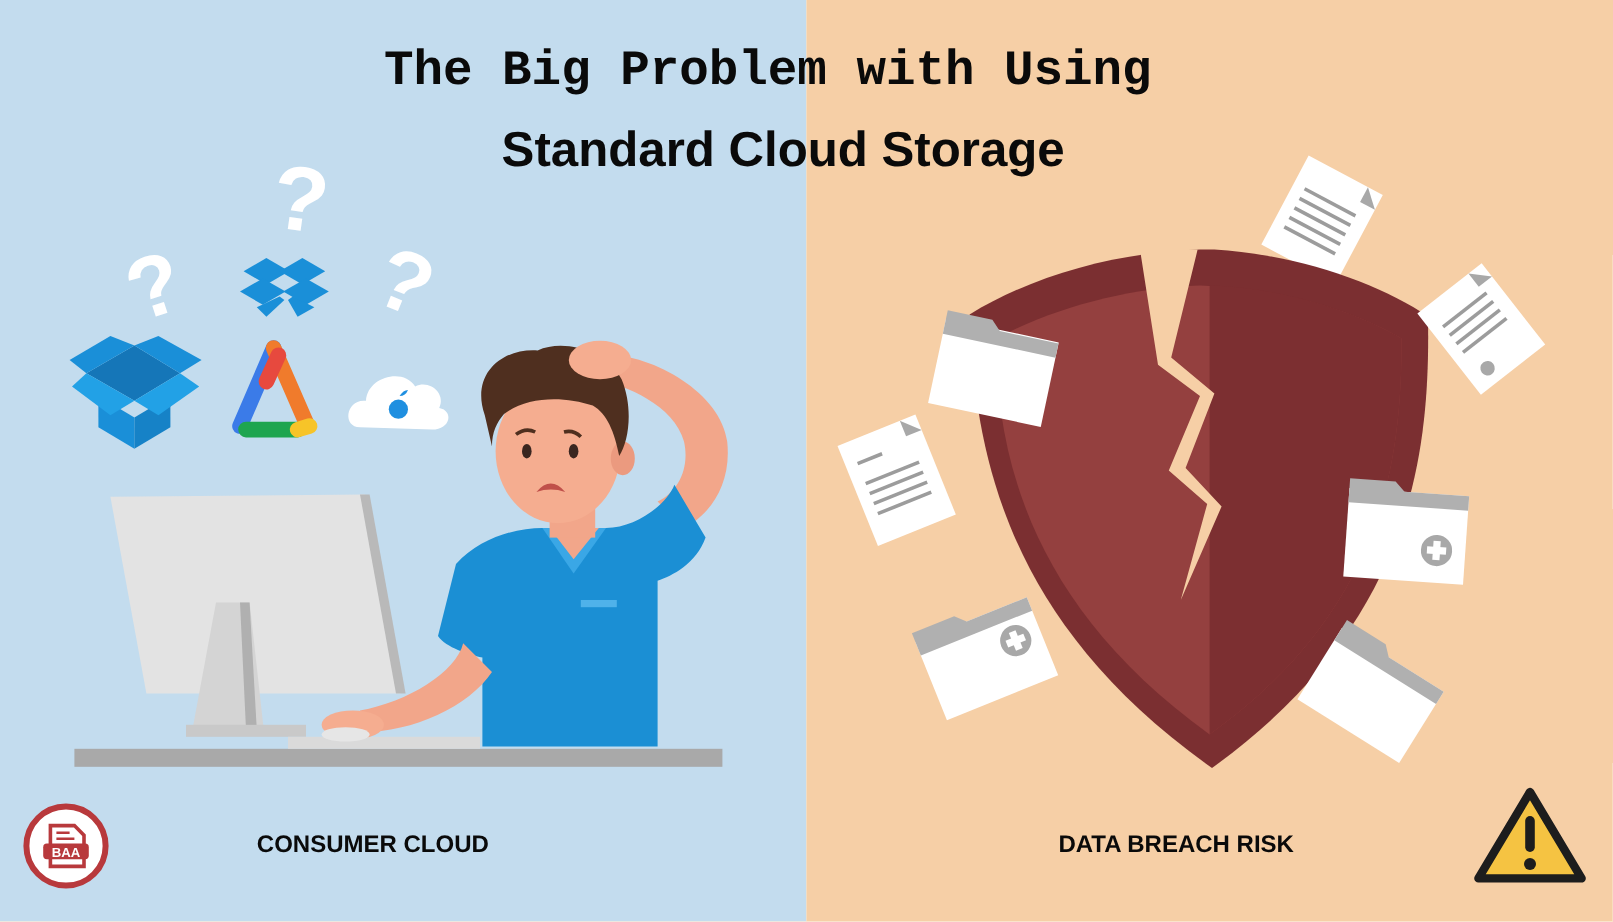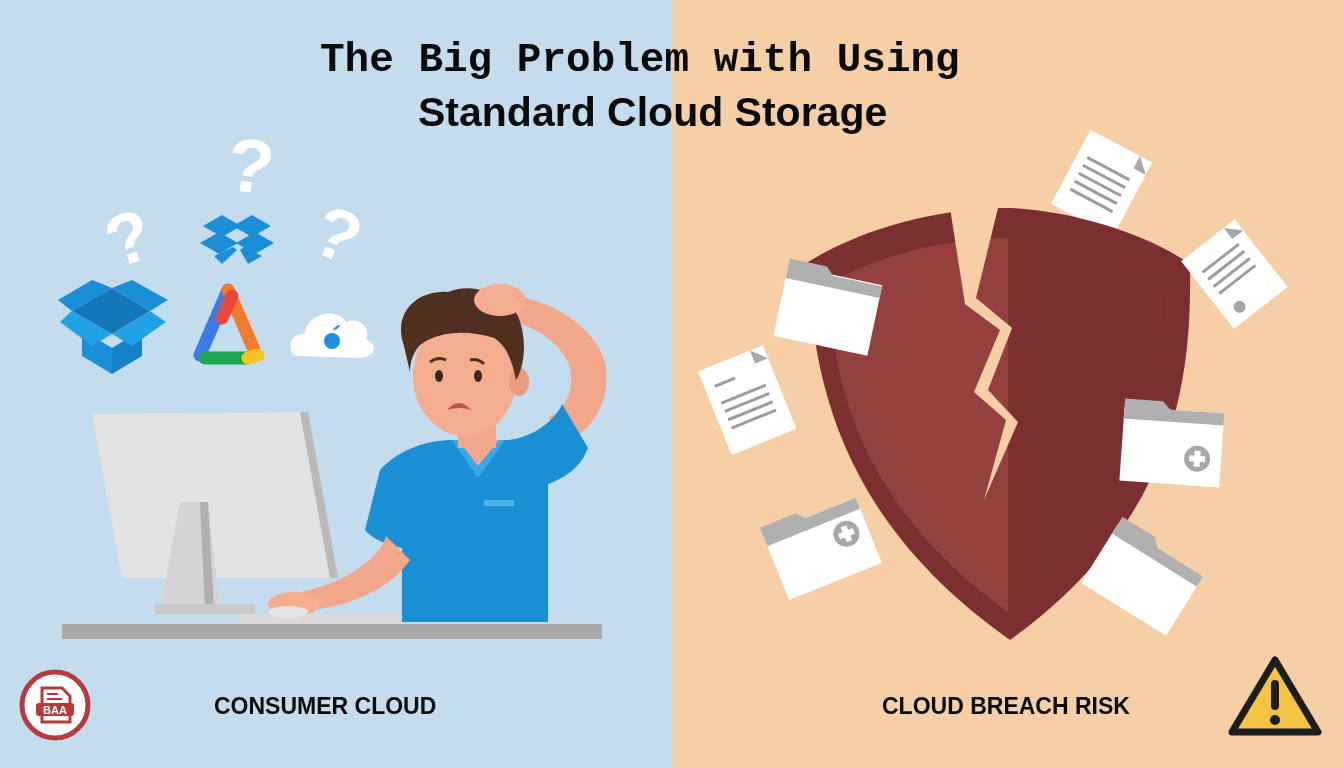--- a/index.html
+++ b/index.html
@@ -2,22 +2,22 @@
 <html><head>
 <meta charset="utf-8">
 <style>
   html, body { margin:0; padding:0; }
   body { width:1344px; height:768px; overflow:hidden; position:relative; font-family:"Liberation Sans", sans-serif; }
   .panel { position:absolute; top:0; height:768px; }
   .left { left:0; width:672px; background:#c3dcee; }
   .right { left:672px; width:672px; background:#f6cfa6; }
   .title { position:absolute; left:0; top:34px; width:1344px; font-weight:bold; font-size:41px; color:#0a0a0a; line-height:52px; z-index:5; }
   .title .l1 { position:absolute; left:320px; top:0; white-space:nowrap;font-family:Liberation Mono, monospace; }
-  .title .l2 { position:absolute; left:418px; top:52px; white-space:nowrap; }
-  .caption { position:absolute; font-weight:bold; font-size:23px; color:#0a0a0a; white-space:nowrap; }
+  .title .l2 { position:absolute; left:418px; top:64px; white-space:nowrap; }
+  .caption { position:absolute; font-weight:bold; font-size:20px; color:#0a0a0a; white-space:nowrap; }
   .cap-left { left:214px; top:693px; }
   .cap-right { left:882px; top:693px; }
   svg.art { position:absolute; left:0; top:0; }
 </style>
 </head>
 <body>
 
 <div class="panel left"></div>
 <div class="panel right"></div>
 
@@ -186,13 +186,13 @@
     <circle cx="1275" cy="720" r="5" fill="#1d1d1d"></circle>
   </g>
 </svg>
 
 <div class="title">
   <span class="l1">The Big Problem with Using</span>
   <span class="l2">Standard Cloud Storage</span>
 </div>
 
 <div class="caption cap-left">CONSUMER CLOUD</div>
-<div class="caption cap-right">CLOUD BREACH RISK</div>
+<div class="caption cap-right">DATA BREACH RISK</div>
 
 </body></html>

